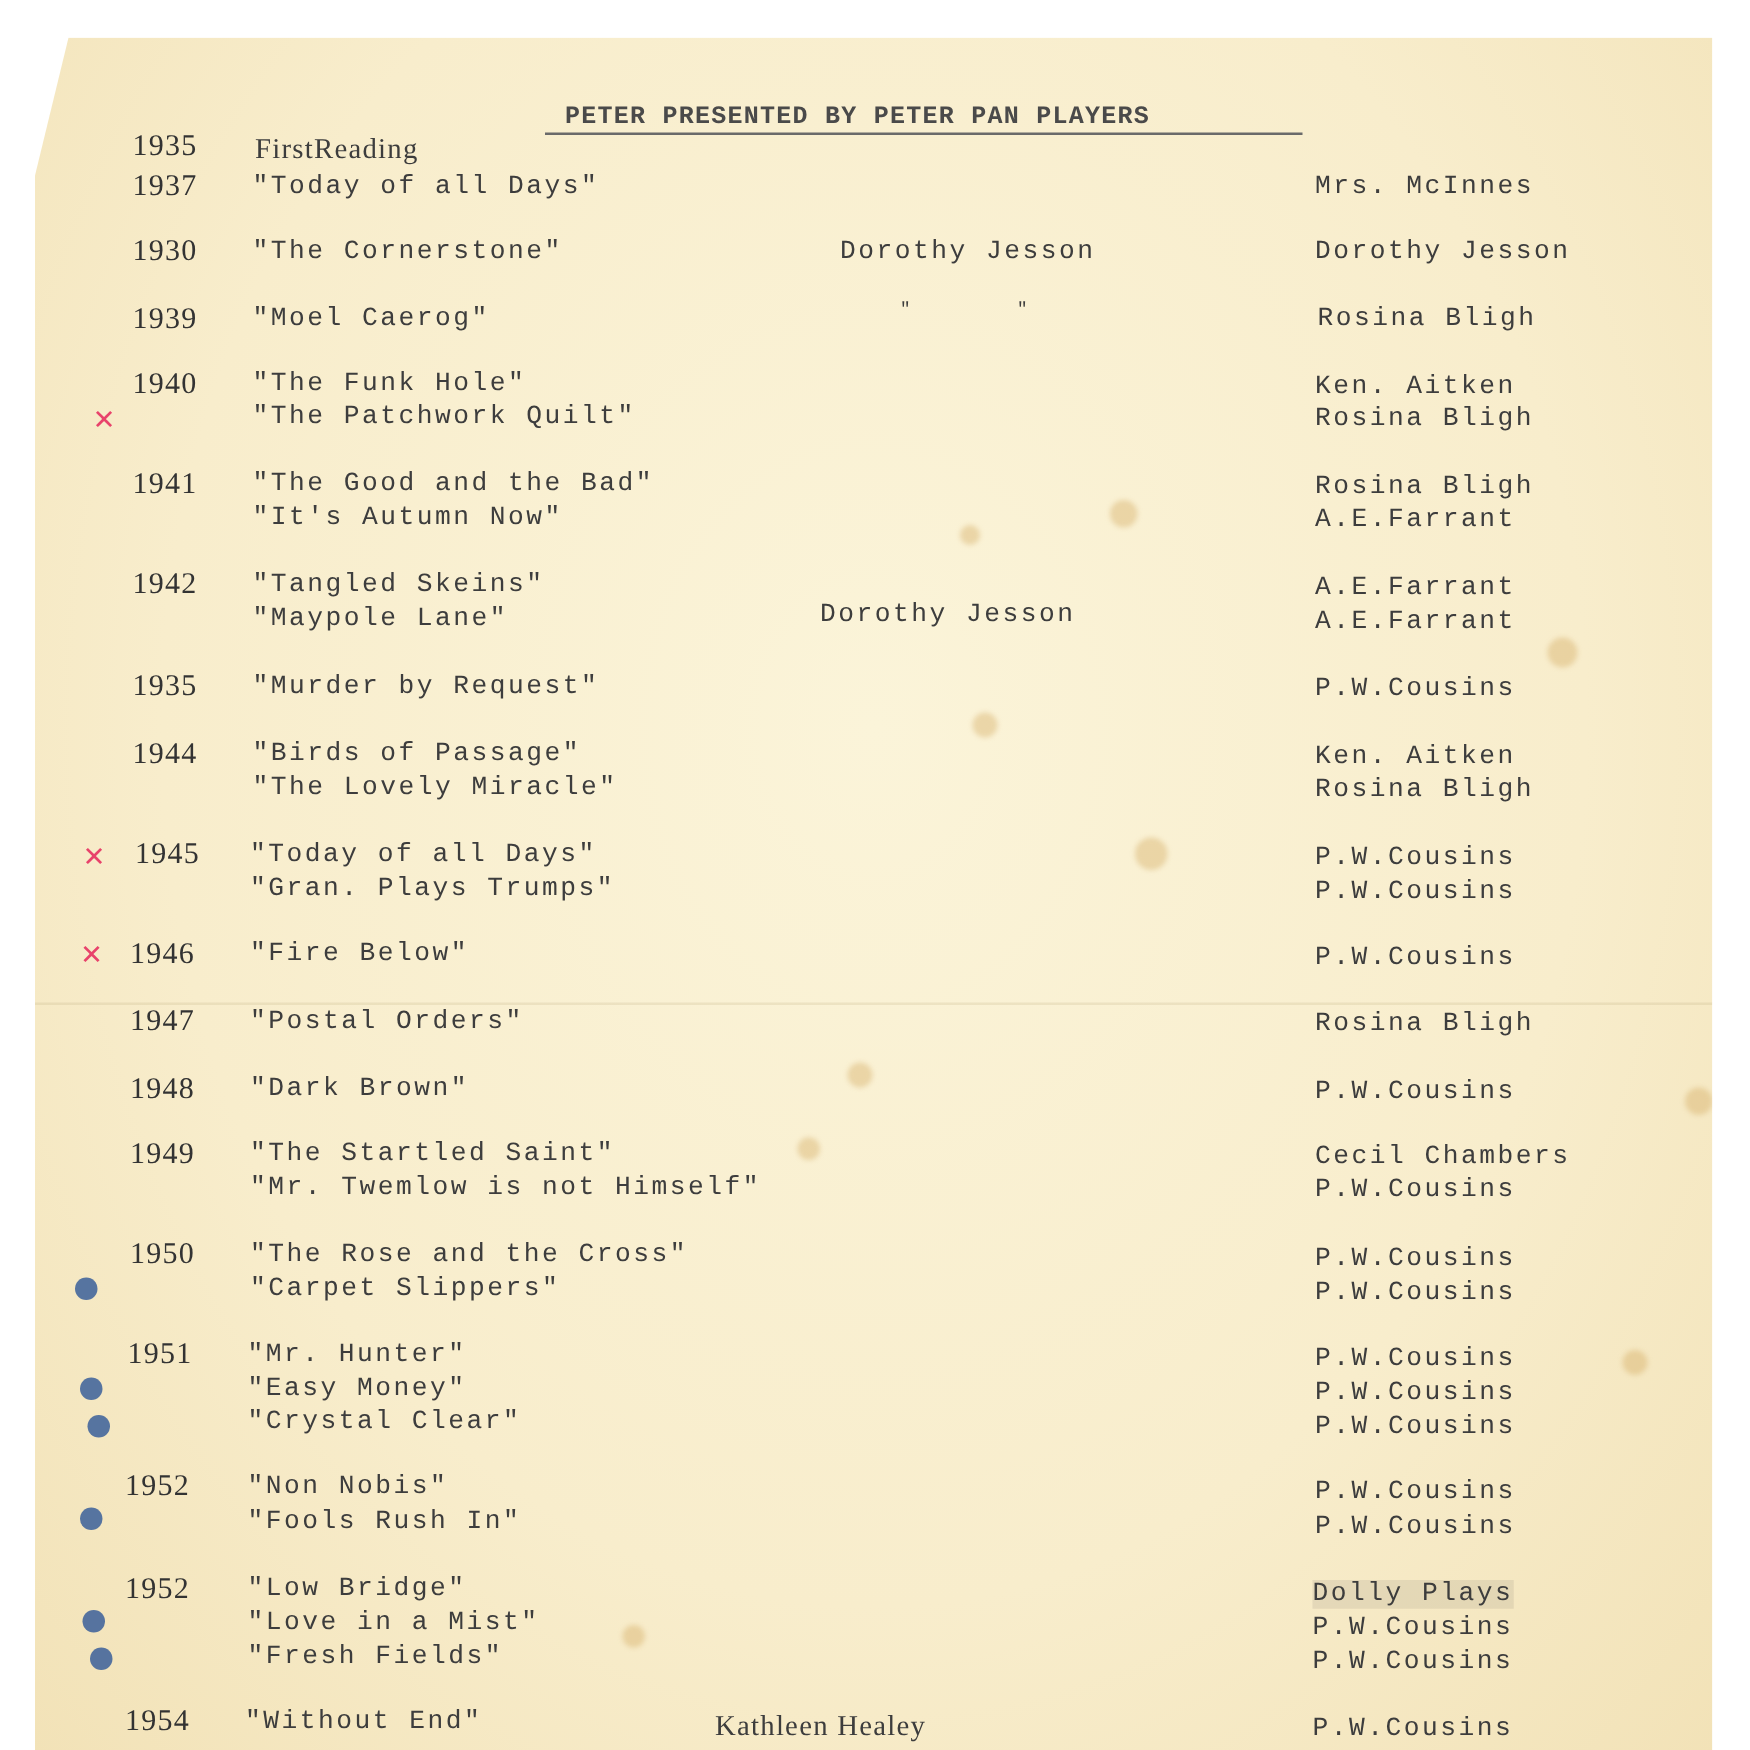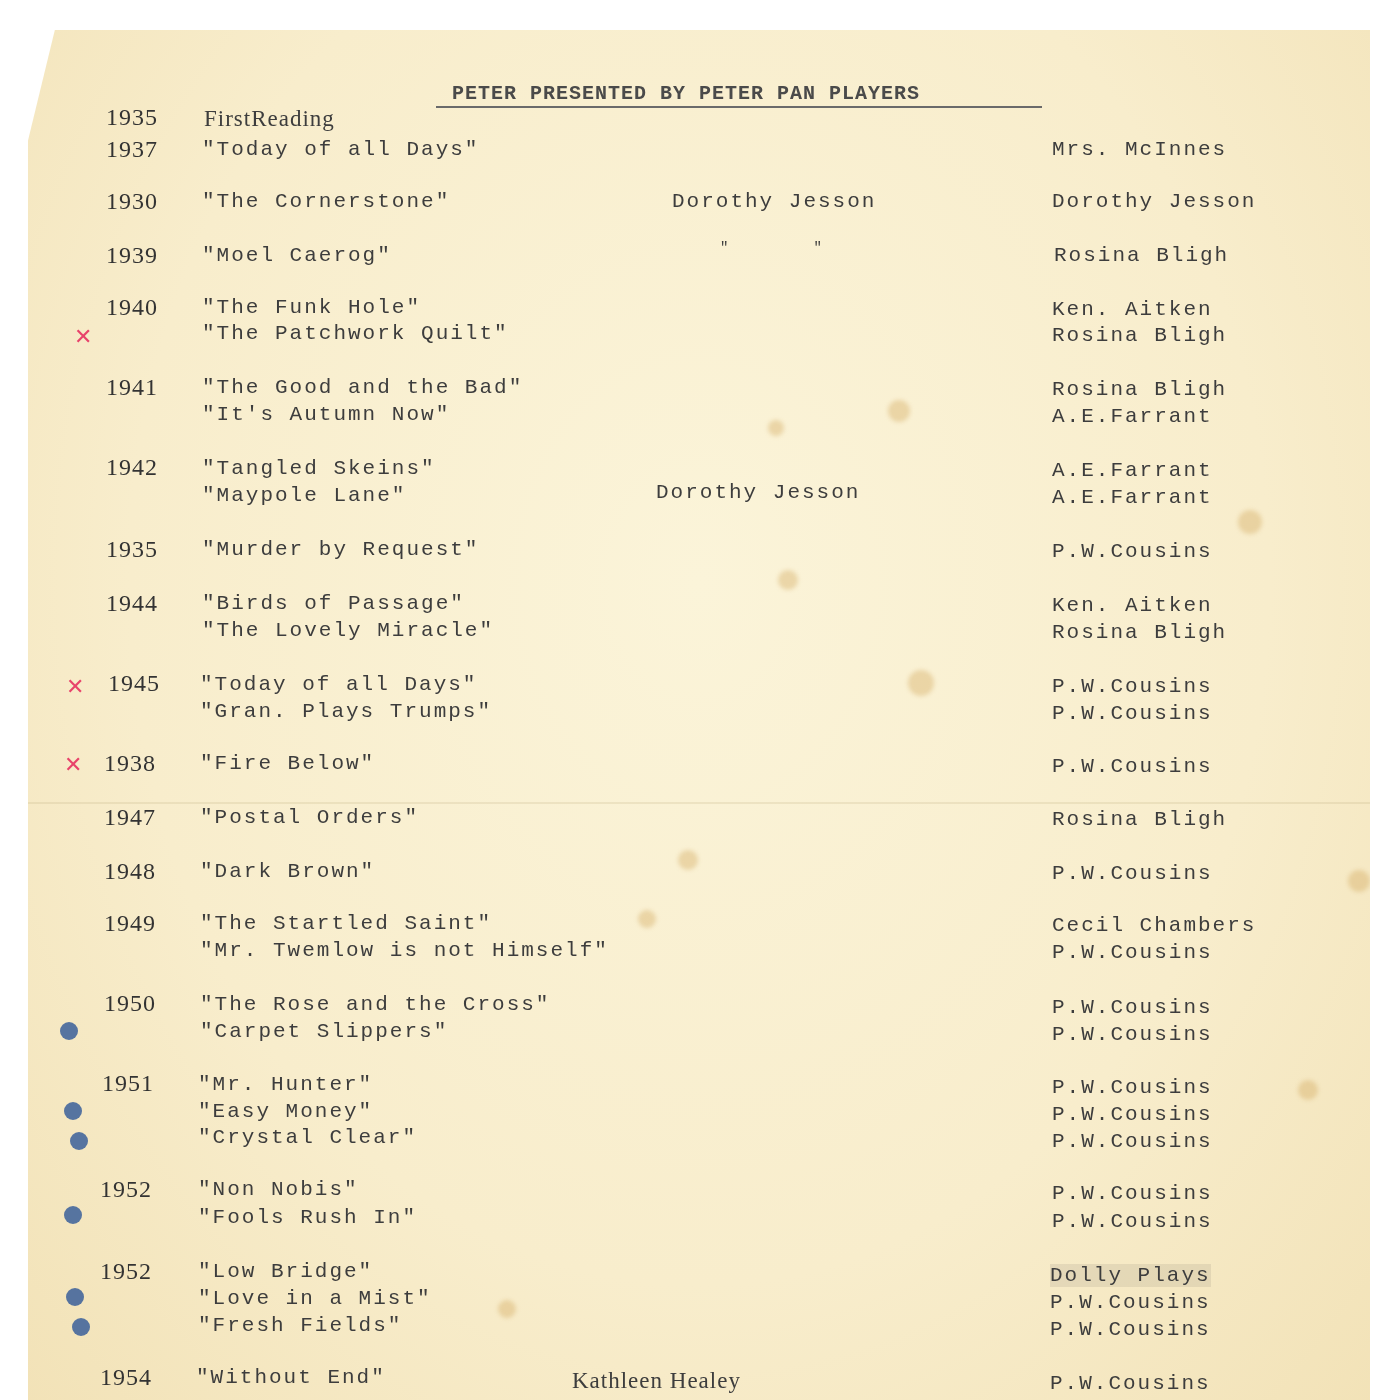--- a/index.html
+++ b/index.html
@@ -102,21 +102,21 @@
 <span class="line" style="left:1052px;top:621px">Rosina Bligh</span>
 
 <span class="mark-x" style="left:66px;top:674px">✕</span>
 <span class="year" style="left:108px;top:670px">1945</span>
 <span class="line" style="left:200px;top:673px">"Today of all Days"</span>
 <span class="line" style="left:1052px;top:675px">P.W.Cousins</span>
 <span class="line" style="left:200px;top:700px">"Gran. Plays Trumps"</span>
 <span class="line" style="left:1052px;top:702px">P.W.Cousins</span>
 
 <span class="mark-x" style="left:64px;top:752px">✕</span>
-<span class="year" style="left:104px;top:750px">1938</span>
+<span class="year" style="left:104px;top:750px">1946</span>
 <span class="line" style="left:200px;top:752px">"Fire Below"</span>
 <span class="line" style="left:1052px;top:755px">P.W.Cousins</span>
 
 <span class="year" style="left:104px;top:804px">1947</span>
 <span class="line" style="left:200px;top:806px">"Postal Orders"</span>
 <span class="line" style="left:1052px;top:808px">Rosina Bligh</span>
 
 <span class="year" style="left:104px;top:858px">1948</span>
 <span class="line" style="left:200px;top:860px">"Dark Brown"</span>
 <span class="line" style="left:1052px;top:862px">P.W.Cousins</span>

